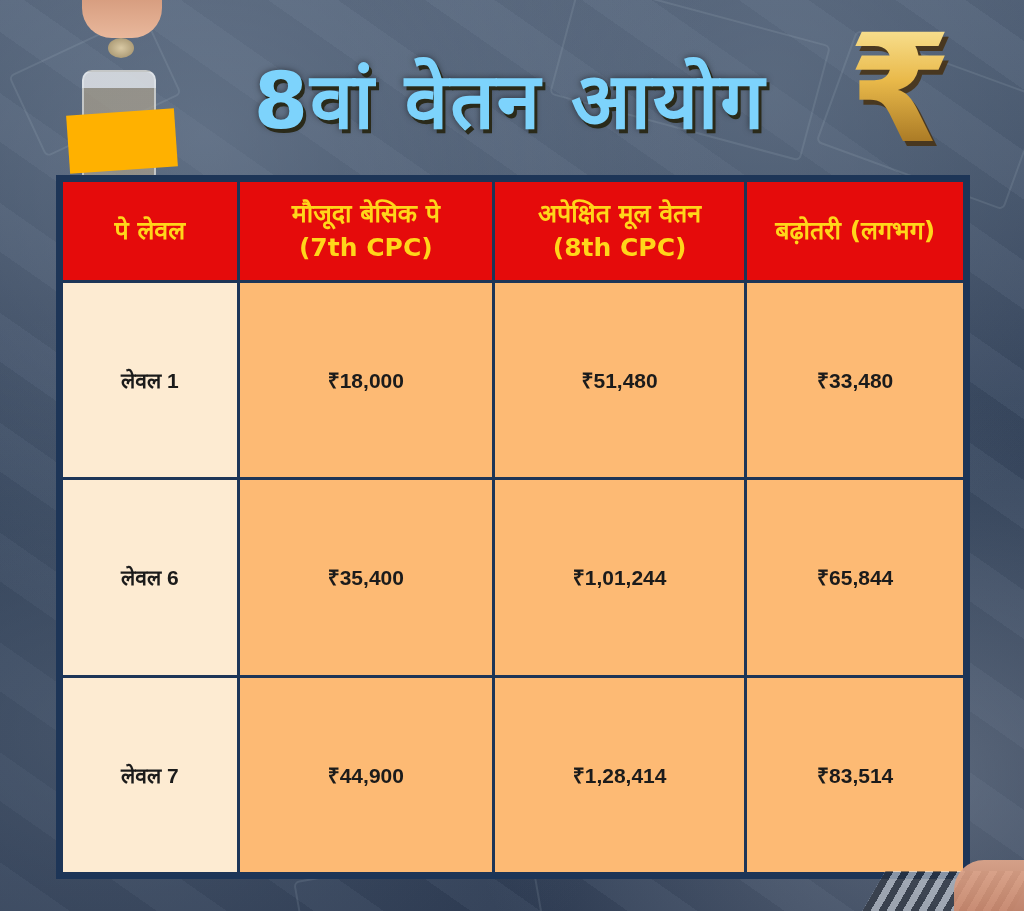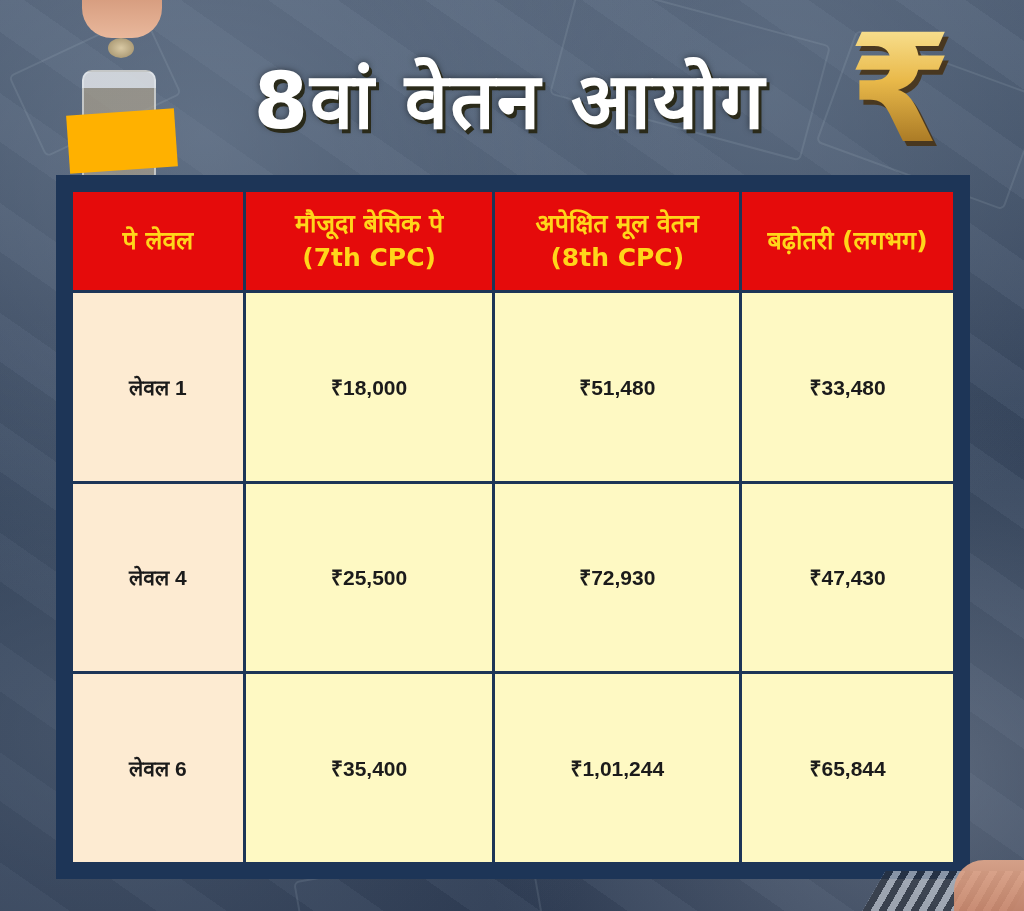--- a/index.html
+++ b/index.html
@@ -41,54 +41,54 @@
     border-radius: 50%; background: radial-gradient(#d9c9a4, #9c8b66);
   }
   .jar-label {
     position: absolute; left: 68px; top: 112px; width: 108px; height: 58px;
     background: #ffb100; transform: rotate(-4deg);
   }
 
   .title {
     position: absolute; left: 200px; top: 48px; width: 620px; height: 100px;
     display: flex; align-items: center; justify-content: center;
-    font-size: 78px; font-weight: bold; color: #ffffff;
+    font-size: 78px; font-weight: bold; color: #7dd3fc;
     letter-spacing: 2px;
     text-shadow: 3px 4px 0 #2a2a1a, 0 0 6px rgba(0,0,0,0.5);
   }
   .rupee-3d {
     position: absolute; left: 845px; top: 4px; width: 110px; height: 170px;
     display: flex; align-items: center; justify-content: center;
     font-size: 150px; font-weight: bold; line-height: 1;
     color: #e0b24a;
     background: linear-gradient(180deg, #fff2b0 0%, #e9b94a 45%, #8a5a12 100%);
     -webkit-background-clip: text; background-clip: text;
     -webkit-text-fill-color: transparent;
     text-shadow: none;
     filter: drop-shadow(4px 5px 0 rgba(70,45,10,0.8));
   }
 
   .table-wrap {
     position: absolute; left: 56px; top: 175px; width: 914px; height: 704px;
     background: #1d3557;
-    padding: 14px;
+    padding: 4px;
   }
   table {
     width: 100%; height: 100%;
     border-collapse: separate; border-spacing: 3px;
     table-layout: fixed;
   }
   th {
     background: #e50b0b; color: #ffd61a;
     font-size: 25px; font-weight: bold; line-height: 1.35;
     text-align: center; vertical-align: middle;
     height: 98px;
   }
   td {
-    background: #fef9c3; color: #1b1b1b;
+    background: #fdba74; color: #1b1b1b;
     font-size: 21px; font-weight: bold;
     text-align: center; vertical-align: middle;
     height: 56px;
     font-family: "Liberation Sans", sans-serif;
   }
   td.level { background: #fdebd2; text-align: center; }
   col.c1 { width: 19.5%; }
   col.c2 { width: 28.3%; }
   col.c3 { width: 28.0%; }
   col.c4 { width: 24.2%; }
@@ -149,29 +149,29 @@
       </tr>
     </thead>
     <tbody>
       <tr>
         <td class="level">लेवल 1</td>
         <td>₹18,000</td>
         <td>₹51,480</td>
         <td>₹33,480</td>
       </tr>
       <tr>
-        <td class="level">लेवल 4</td>
-        <td>₹25,500</td>
-        <td>₹72,930</td>
-        <td>₹47,430</td>
-      </tr>
-      <tr>
         <td class="level">लेवल 6</td>
         <td>₹35,400</td>
         <td>₹1,01,244</td>
         <td>₹65,844</td>
+      </tr>
+      <tr>
+        <td class="level">लेवल 7</td>
+        <td>₹44,900</td>
+        <td>₹1,28,414</td>
+        <td>₹83,514</td>
       </tr>
     </tbody>
   </table>
 </div>
 
 <div class="keyboard"></div>
 <div class="typing-hand"></div>
 
 </body></html>

